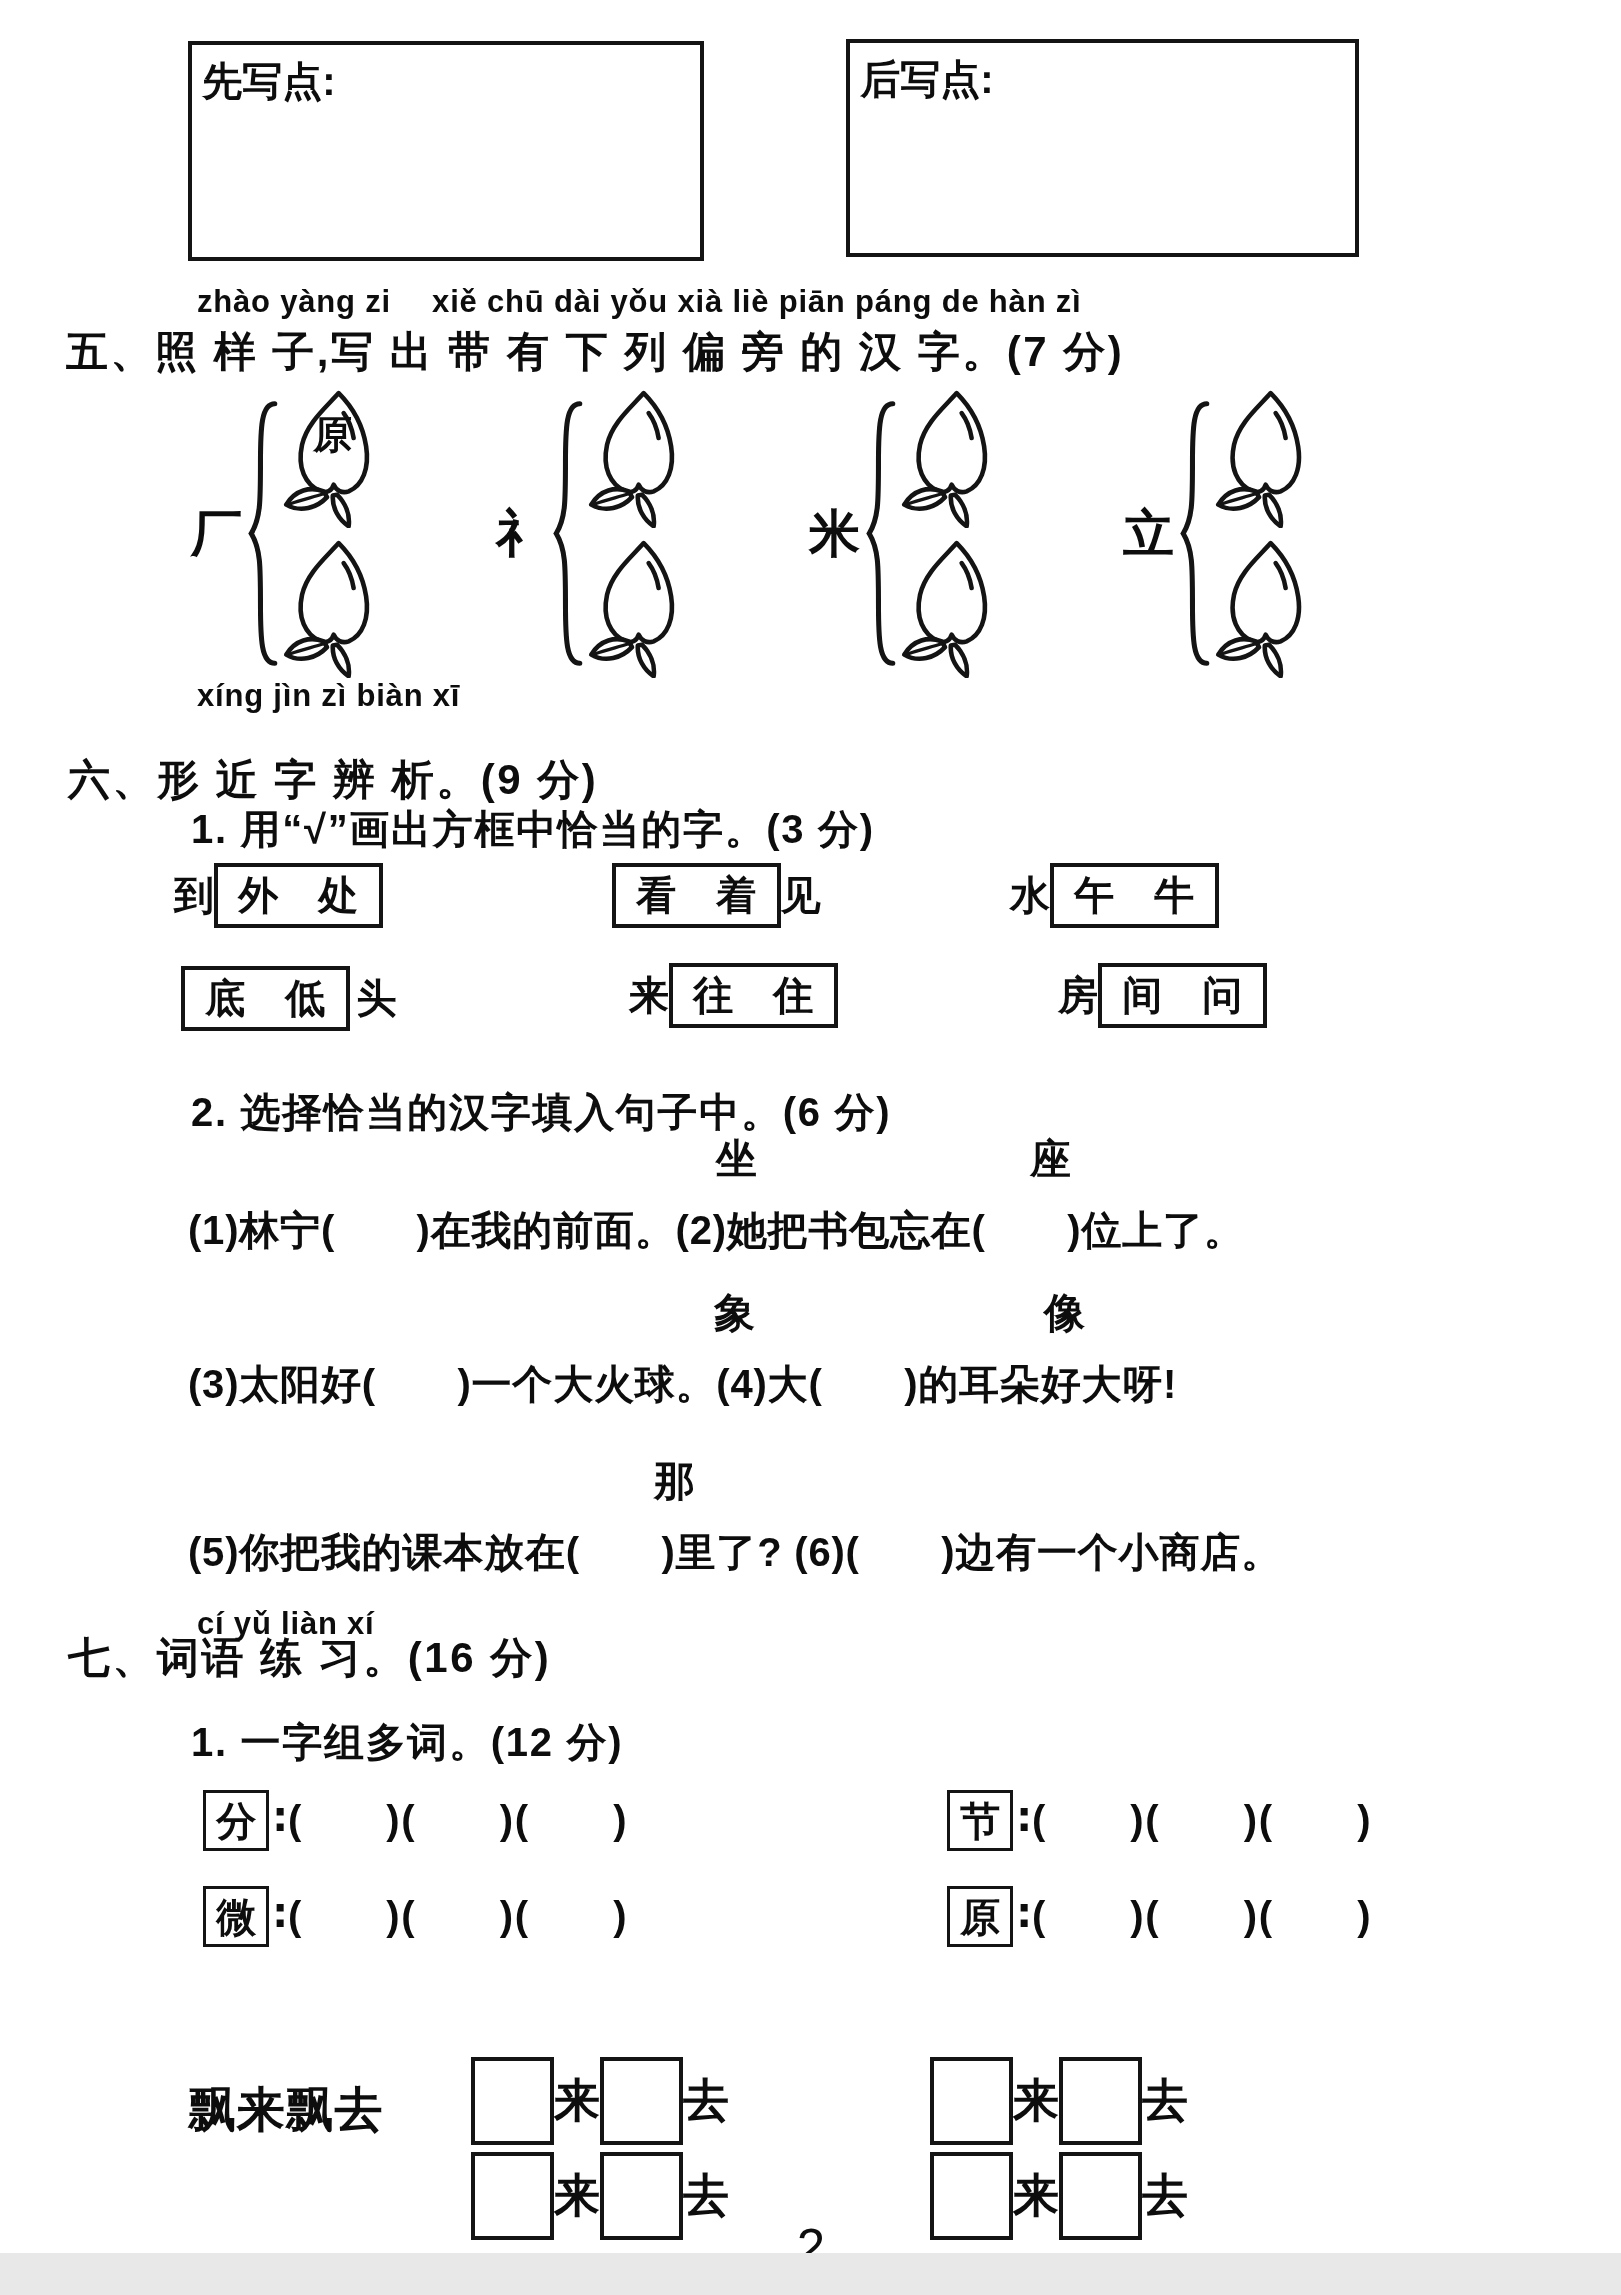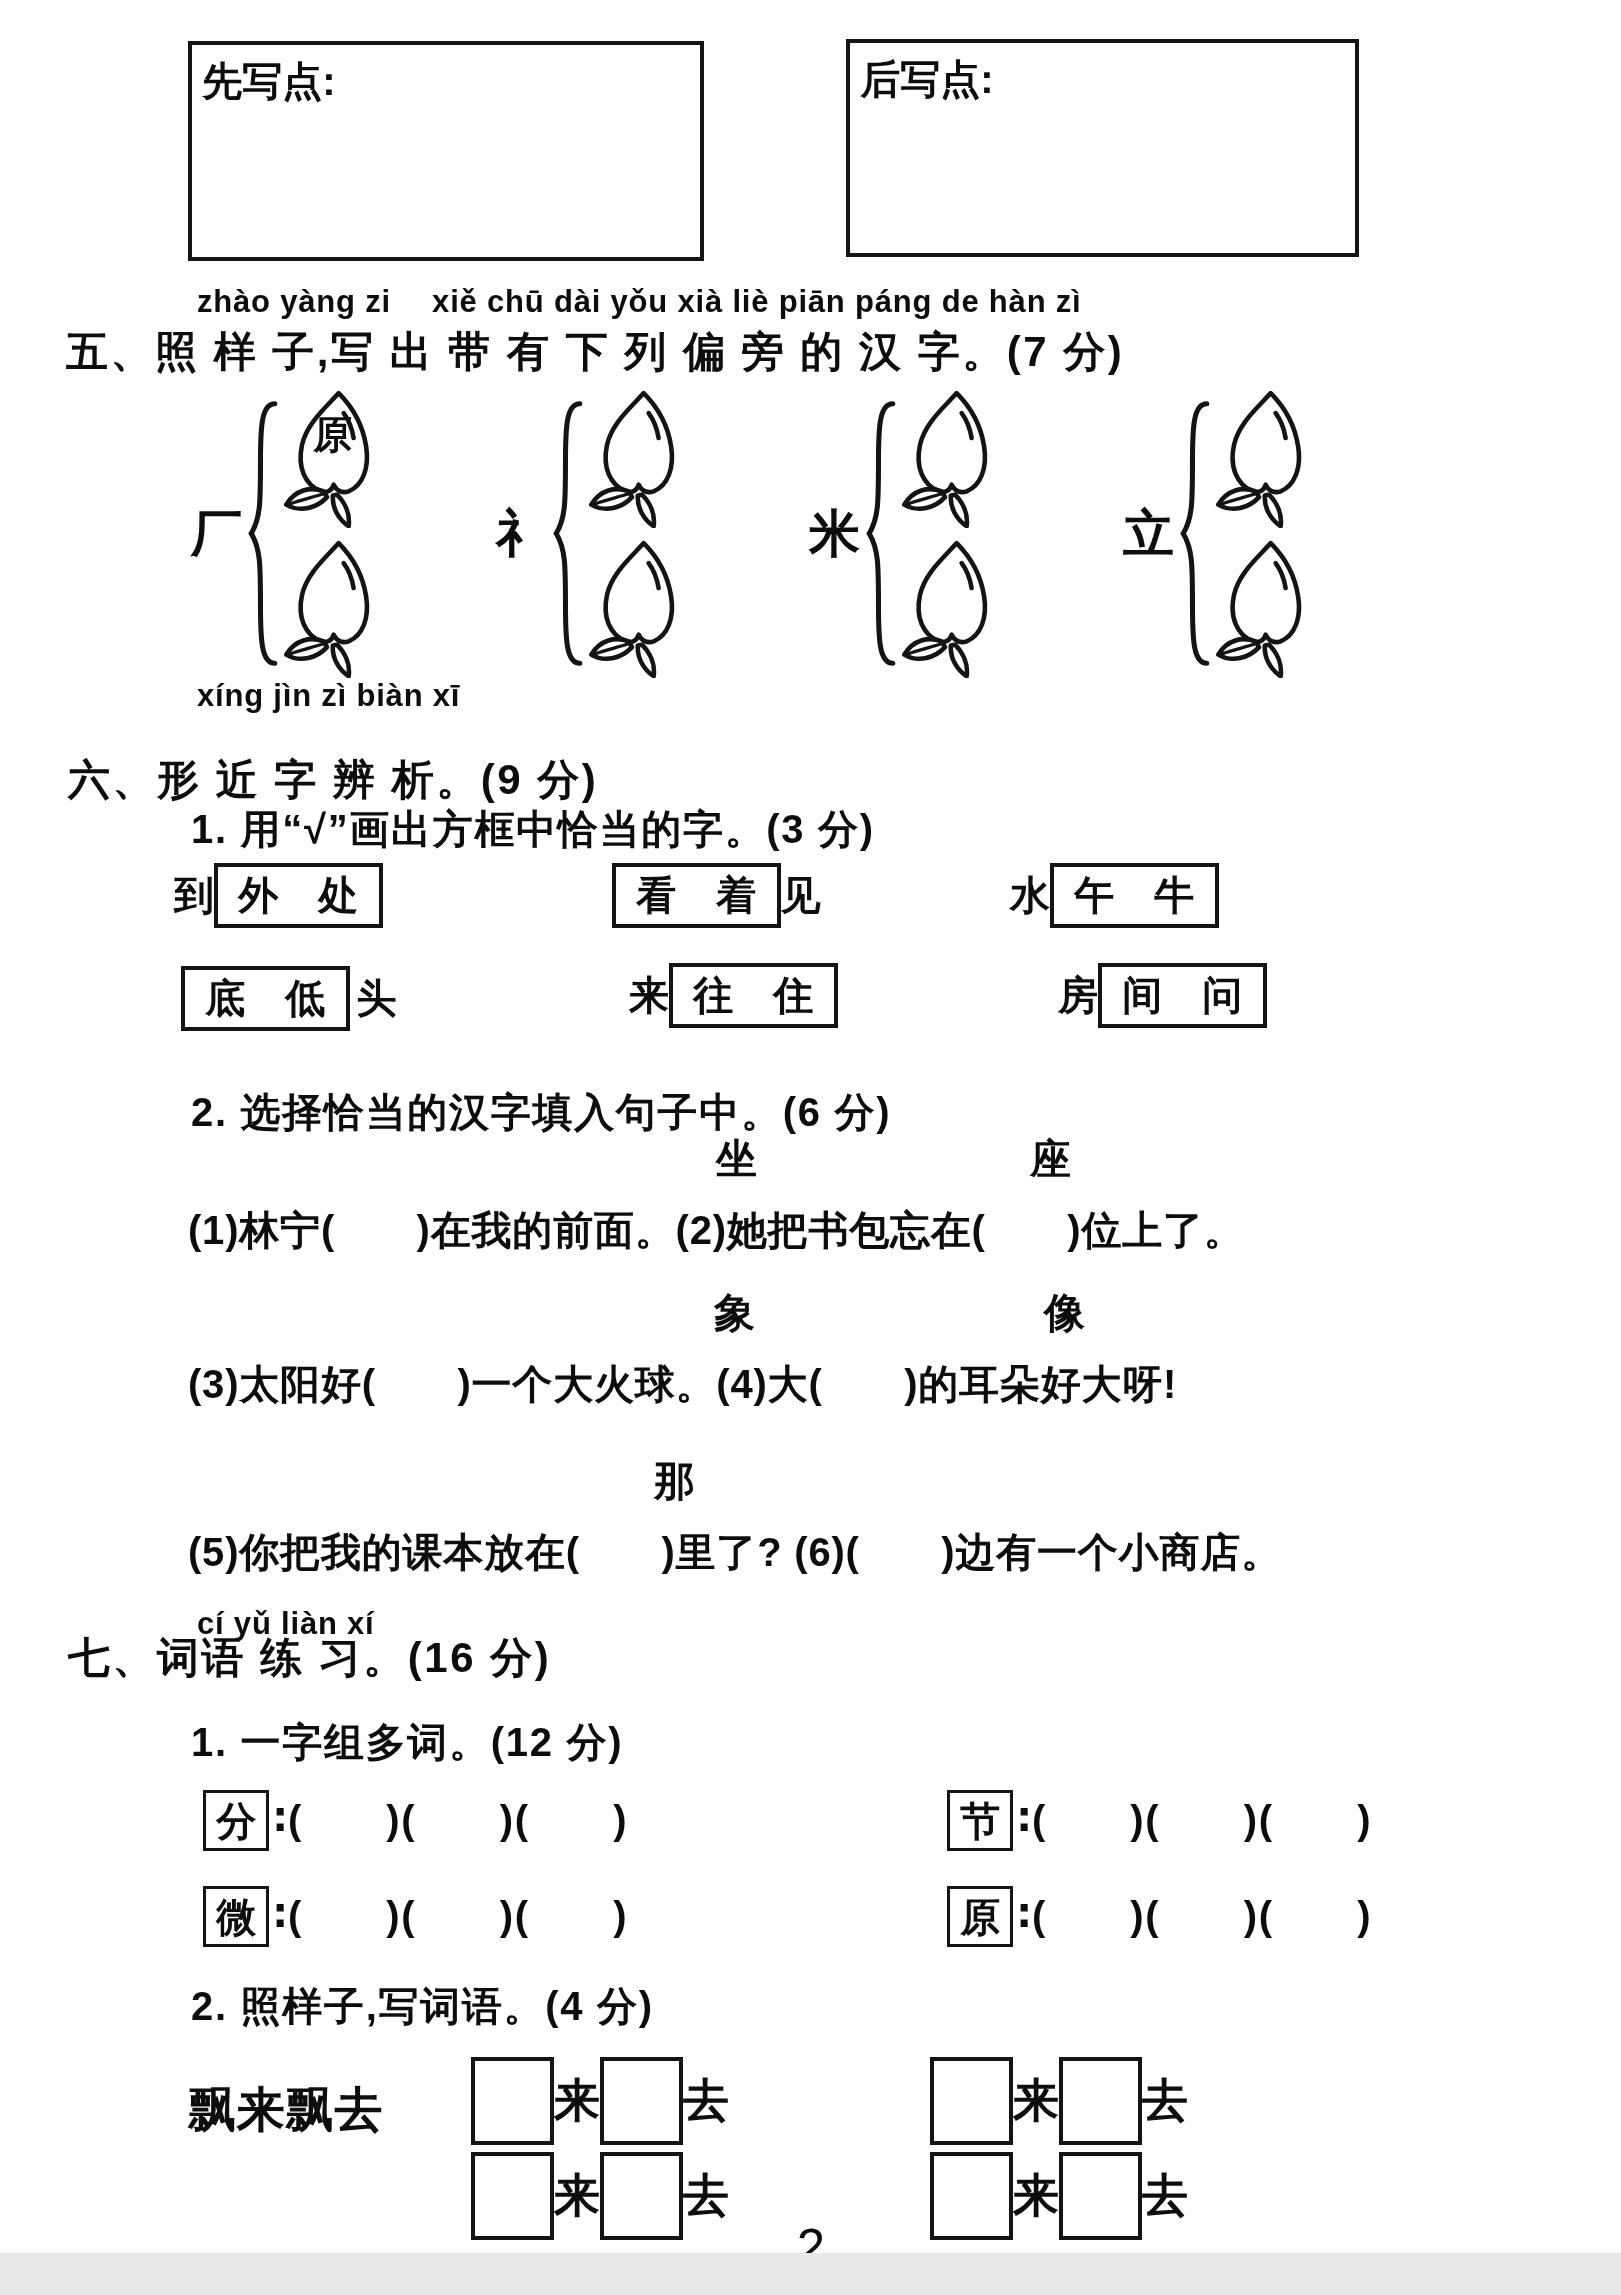--- a/index.html
+++ b/index.html
@@ -201,21 +201,20 @@
   </div>
   <div class="abs word-entry" style="left:203px;top:1886px;">
     <span class="char-box">微</span>
     <span class="blank-run">∶(　　)(　　)(　　)</span>
   </div>
   <div class="abs word-entry" style="left:947px;top:1886px;">
     <span class="char-box">原</span>
     <span class="blank-run">∶(　　)(　　)(　　)</span>
   </div>
 
-  <div class="abs label-text" style="left:191px;top:1979px;">2. 照样子,写词语。(4 分)</div>
 
   <div class="abs sentence" style="left:188px;top:2078px;font-size:48px;">飘来飘去</div>
 
   <div class="abs pattern-pair" style="left:471px;top:2057px;">
     <span class="sq"></span>
     <span>来</span>
     <span class="sq"></span>
     <span>去</span>
   </div>
   <div class="abs pattern-pair" style="left:930px;top:2057px;">

